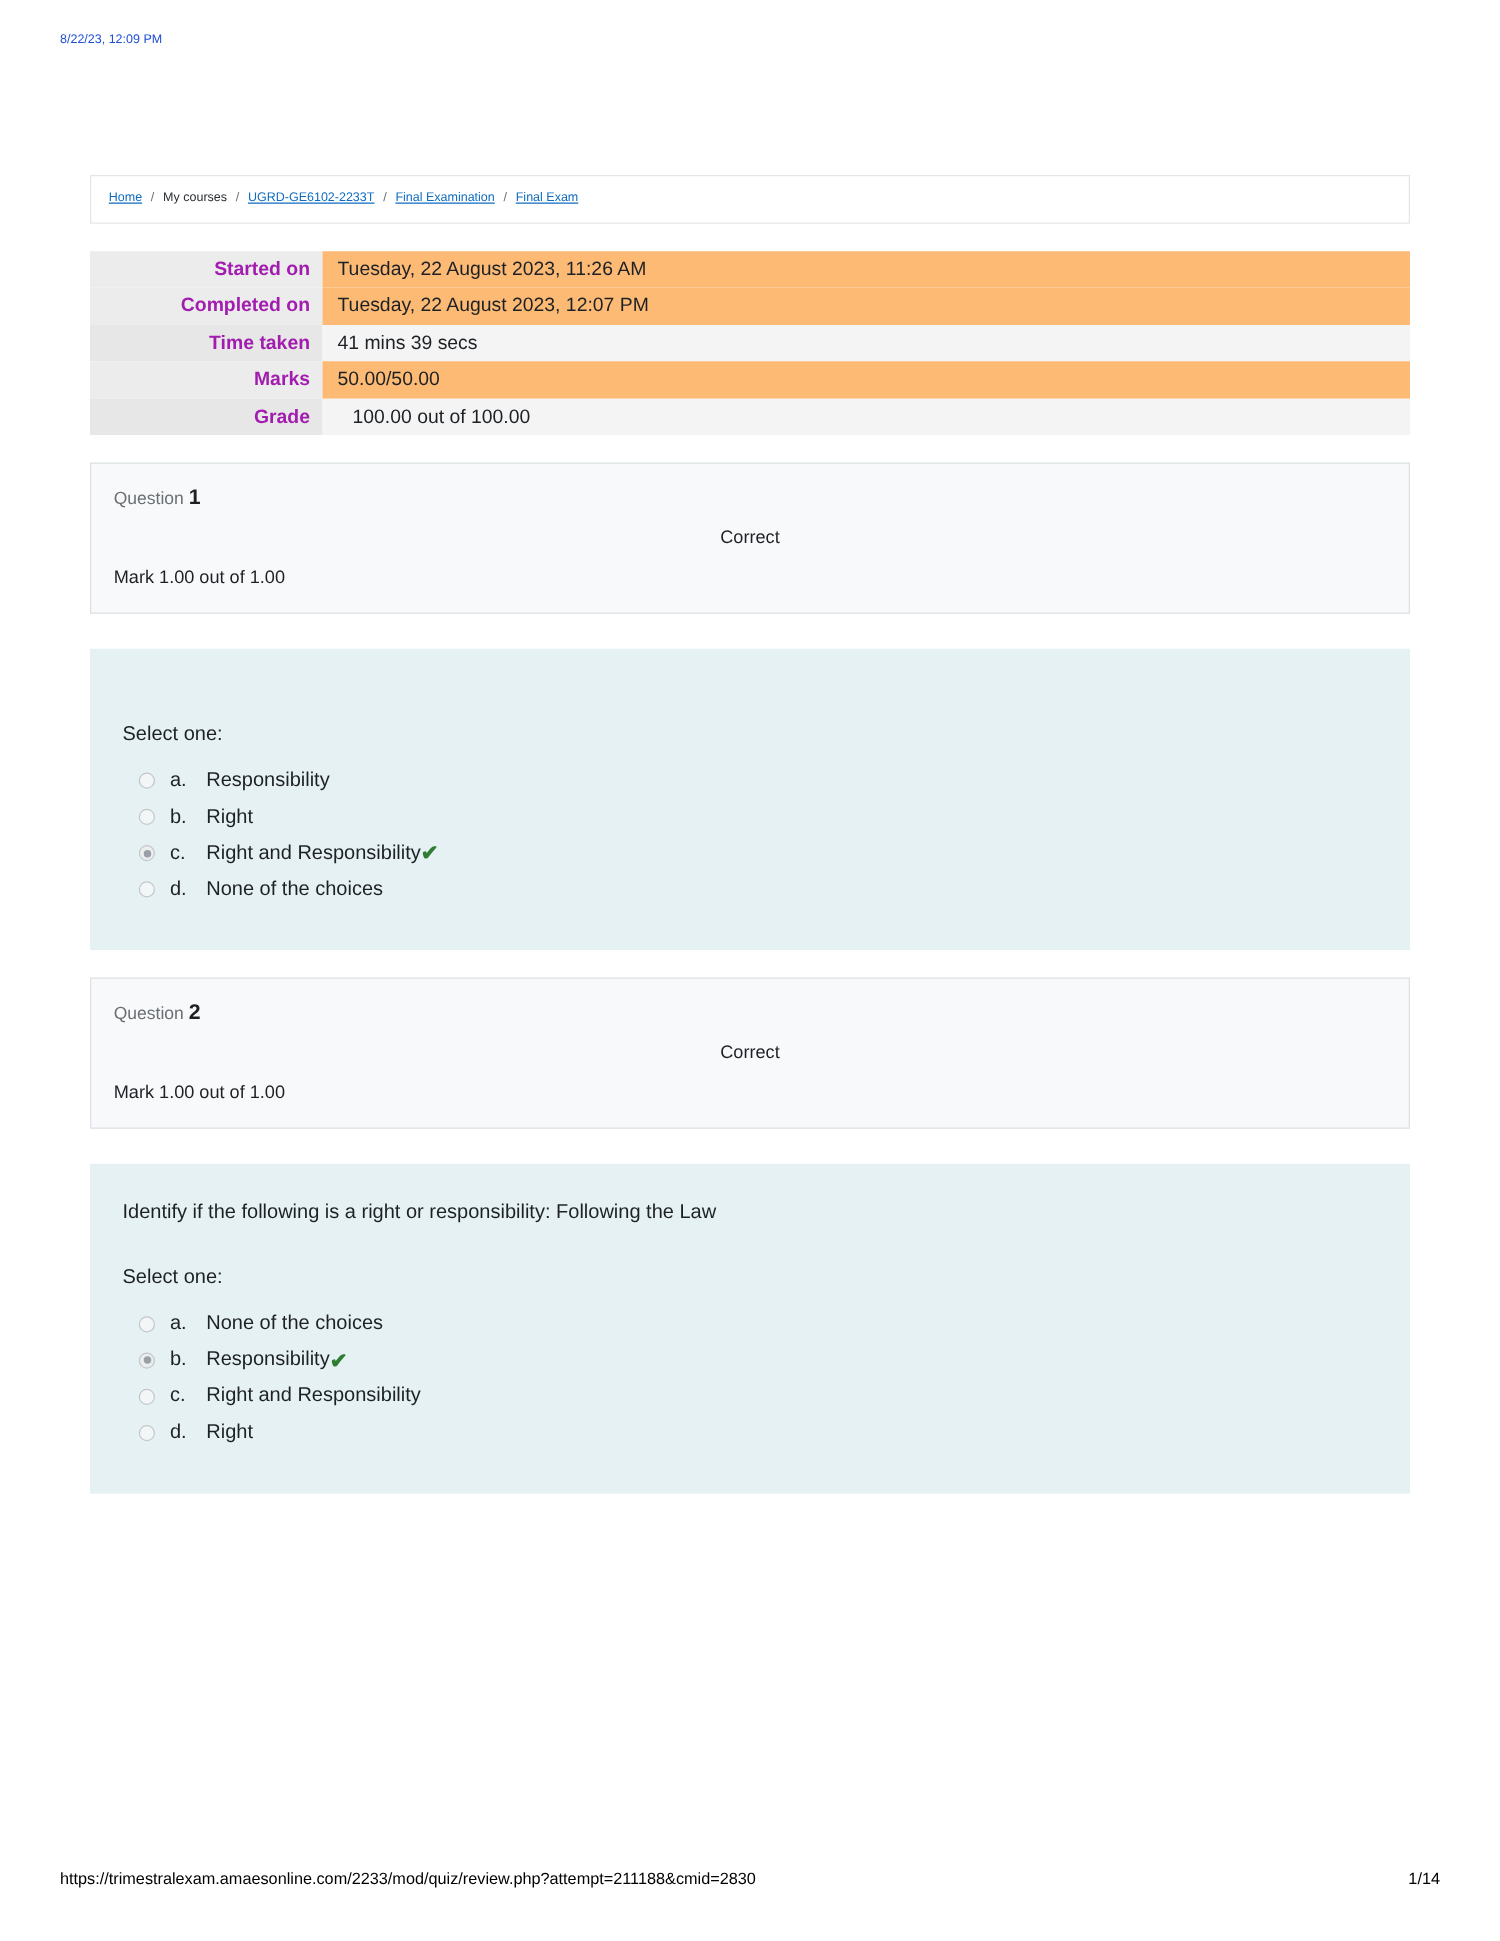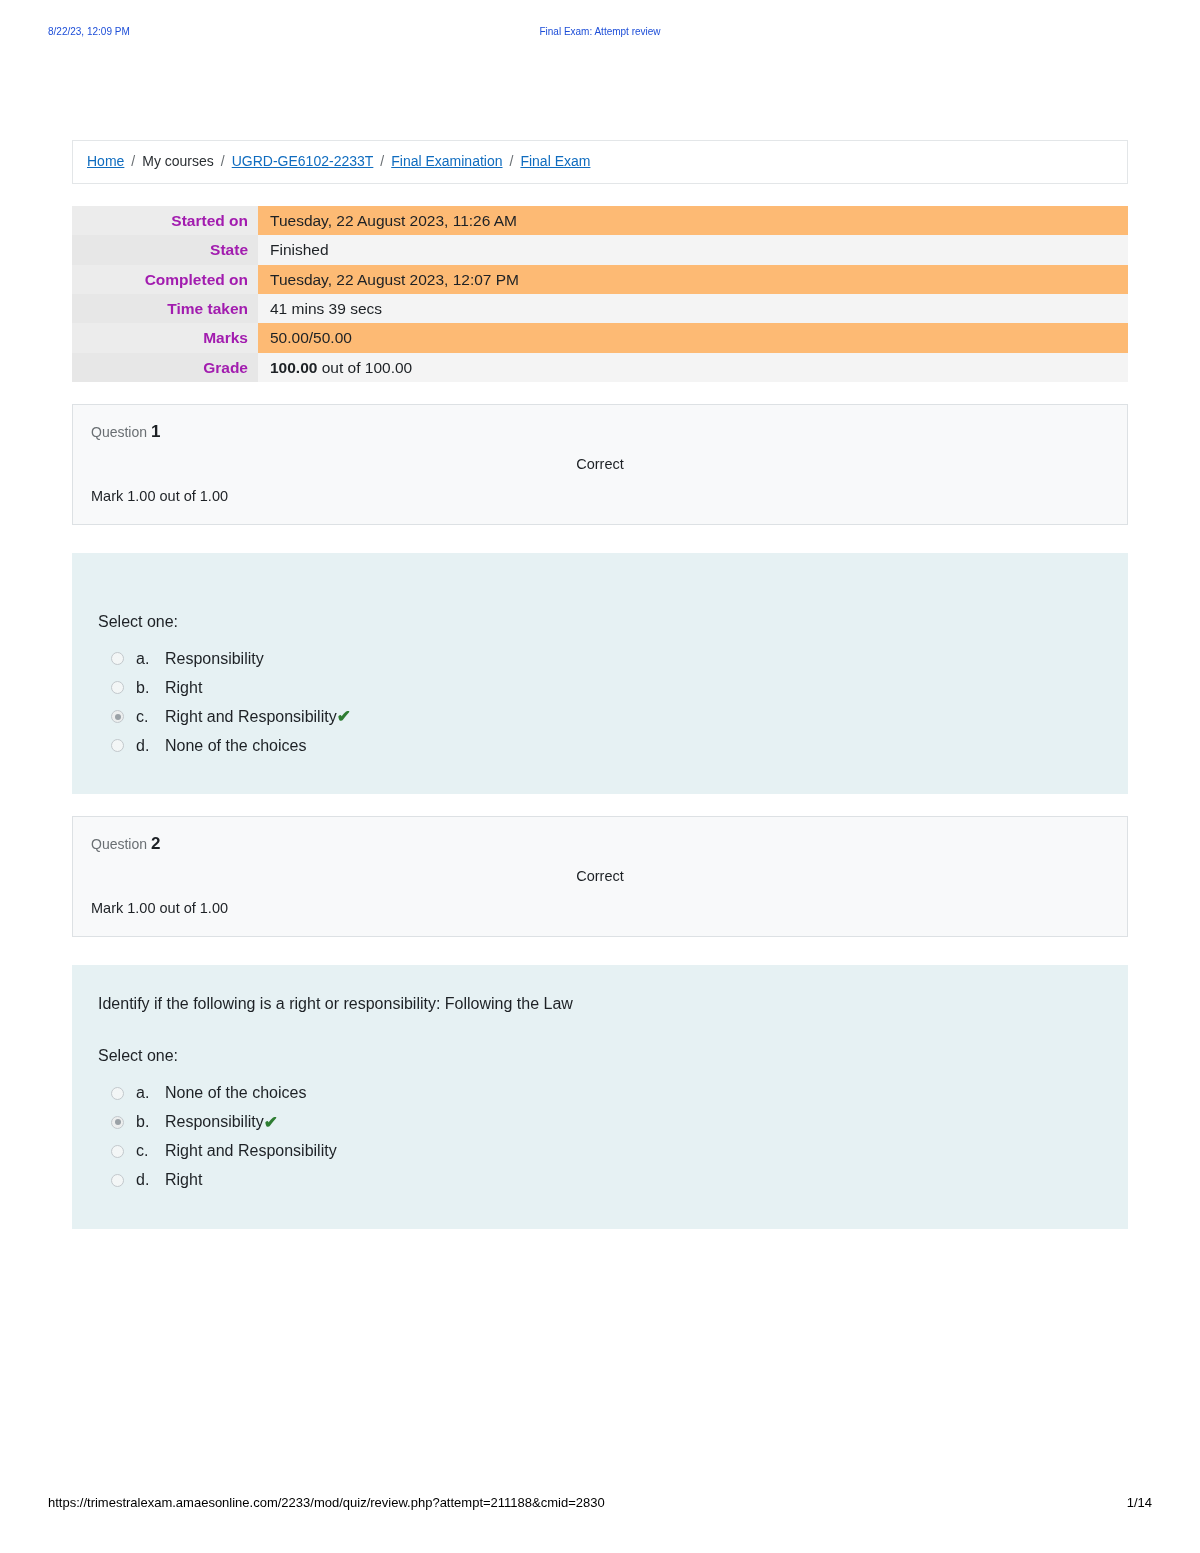--- a/index.html
+++ b/index.html
@@ -68,21 +68,21 @@
     left: 72px;
     top: 140px;
     width: 1056px;
   }
 
   
   .breadcrumb-bar {
     border: 1px solid #e3e6e8;
     background: #ffffff;
     padding: 12px 14px 13px 14px;
-    font-size: 14px;
+    font-size: 10px;
     line-height: 1.2;
     color: #2b2f33;
     white-space: nowrap;
   }
   .breadcrumb-bar .crumb-link {
     color: #0f6cbf;
     text-decoration: underline;
     cursor: pointer;
   }
   .breadcrumb-bar .crumb-plain {
@@ -117,21 +117,21 @@
     padding-right: 10px;
   }
   .summary td.v {
     text-align: left;
     color: #1d2125;
     background: #fdba74;
     padding-left: 12px;
   }
   .summary tr.alt td.k { background: #e7e7e7; }
   .summary tr.alt td.v { background: #f4f4f4; }
-  .summary .strong { font-weight: bold; }
+  .summary .strong { font-weight: normal; margin-left: 12px; }
 
   
   .qblock { margin-top: 22px; }
 
   .qinfo {
     border: 1px solid #dde1e4;
     background: #f8f9fa;
     padding: 16px 18px 18px 18px;
   }
   .qinfo .qno {
@@ -222,36 +222,31 @@
     font-weight: bold;
     line-height: 1;
     margin-left: 0px;
   }
 </style>
 </head>
 <body>
 
 <div class="print-header">
   <div class="ph-left">8/22/23, 12:09 PM</div>
-  <div class="ph-center">Final Exam: Attempt review</div>
 </div>
 
 <div class="content">
 
   <div class="breadcrumb-bar" id="breadcrumb"><span class="crumb-link">Home</span><span class="crumb-sep">/</span><span class="crumb-plain">My courses</span><span class="crumb-sep">/</span><span class="crumb-link">UGRD-GE6102-2233T</span><span class="crumb-sep">/</span><span class="crumb-link">Final Examination</span><span class="crumb-sep">/</span><span class="crumb-link">Final Exam</span></div>
 
   <table class="summary">
     <tbody id="summary-body">
         <tr>
           <td class="k">Started on</td>
           <td class="v">Tuesday, 22 August 2023, 11:26 AM</td>
-        </tr>
-        <tr class="alt">
-          <td class="k">State</td>
-          <td class="v">Finished</td>
         </tr>
         <tr>
           <td class="k">Completed on</td>
           <td class="v">Tuesday, 22 August 2023, 12:07 PM</td>
         </tr>
         <tr class="alt">
           <td class="k">Time taken</td>
           <td class="v">41 mins 39 secs</td>
         </tr>
         <tr>

